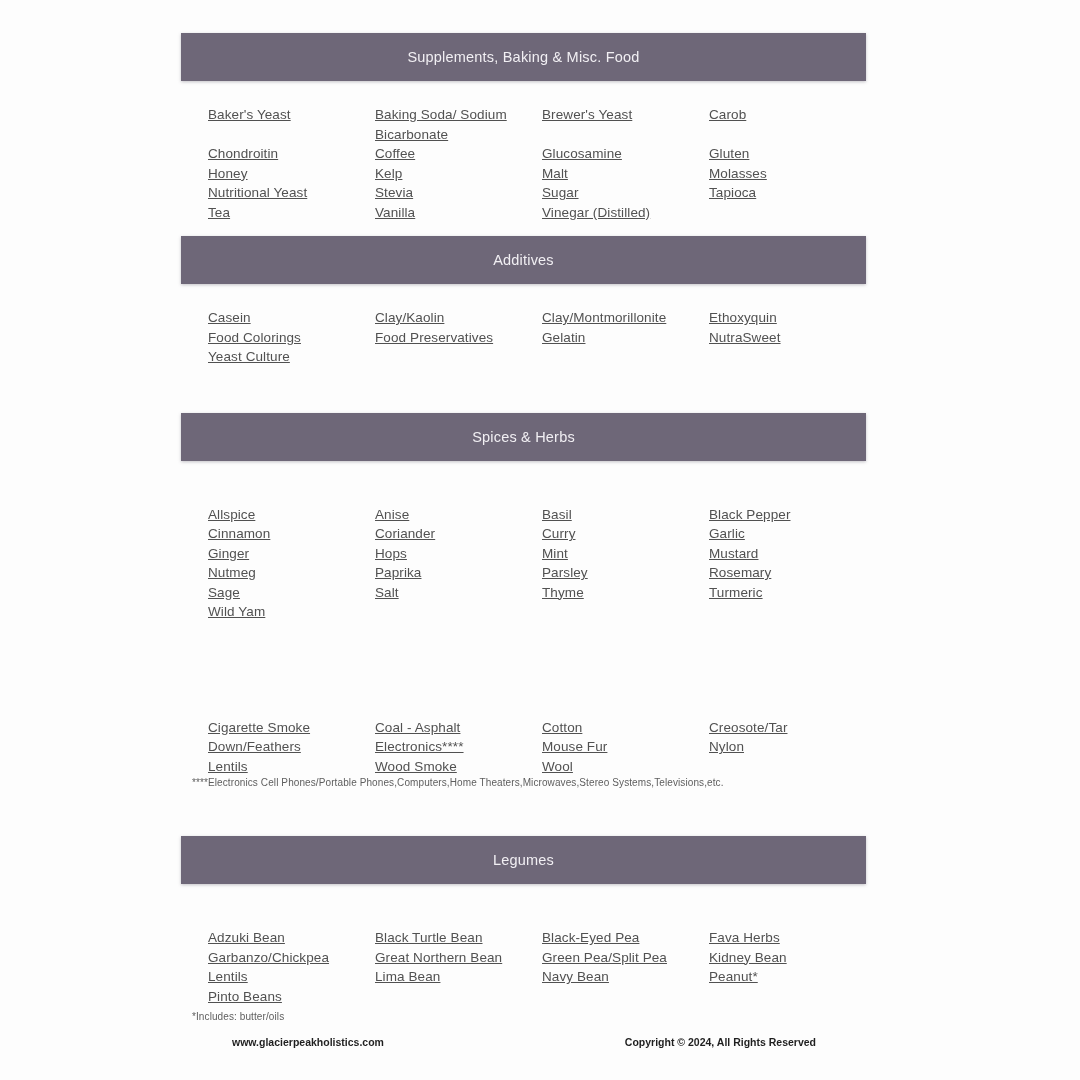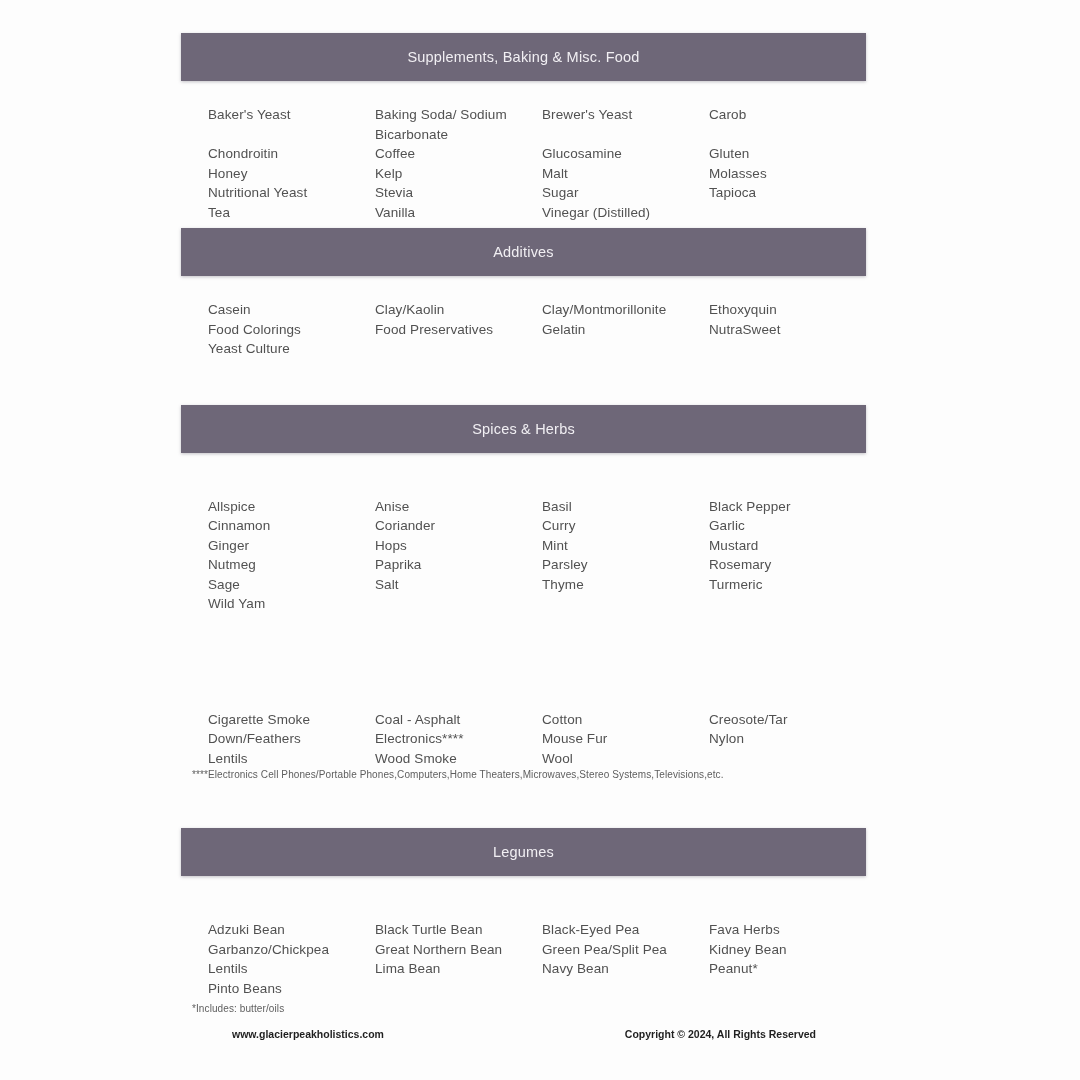--- a/index.html
+++ b/index.html
@@ -9,21 +9,21 @@
     background: #fdfdfd;
     font-family: "Liberation Sans", sans-serif;
     overflow: hidden;
   }
   .page {
     width: 685px;
     margin-left: 181px;
   }
   .section { }
   .section:nth-of-type(1) { margin-top: 33px; }
-  .section:nth-of-type(2) { margin-top: 6px; }
+  .section:nth-of-type(2) { margin-top: 14px; }
   .section:nth-of-type(3) { margin-top: 46px; }
   .section:nth-of-type(4) { margin-top: 52px; }
   .section:nth-of-type(5) { margin-top: 47px; }
   .bar {
     height: 48px;
     background: var(--bar-bg, #6e6778);
     display: flex;
     align-items: center;
     justify-content: center;
     box-shadow: 0 1px 3px rgba(90, 85, 100, 0.35);
@@ -34,20 +34,21 @@
     letter-spacing: 0.2px;
   }
   .items {
     display: grid;
     grid-template-columns: 167px 167px 167px 1fr;
     padding: 44px 0 0 27px;
     font-size: 13.5px;
     line-height: 19.5px;
     color: var(--item-text, #515151);
     letter-spacing: 0.1px;
+    text-decoration: underline;
   }
   .section:nth-of-type(1) .items,
   .section:nth-of-type(2) .items { padding-top: 24px; }
   .cell { padding-right: 16px; }
   .footnote {
     font-size: 10px;
     line-height: 13px;
     color: #5e5e5e;
     padding-left: 11px;
     letter-spacing: 0.1px;

